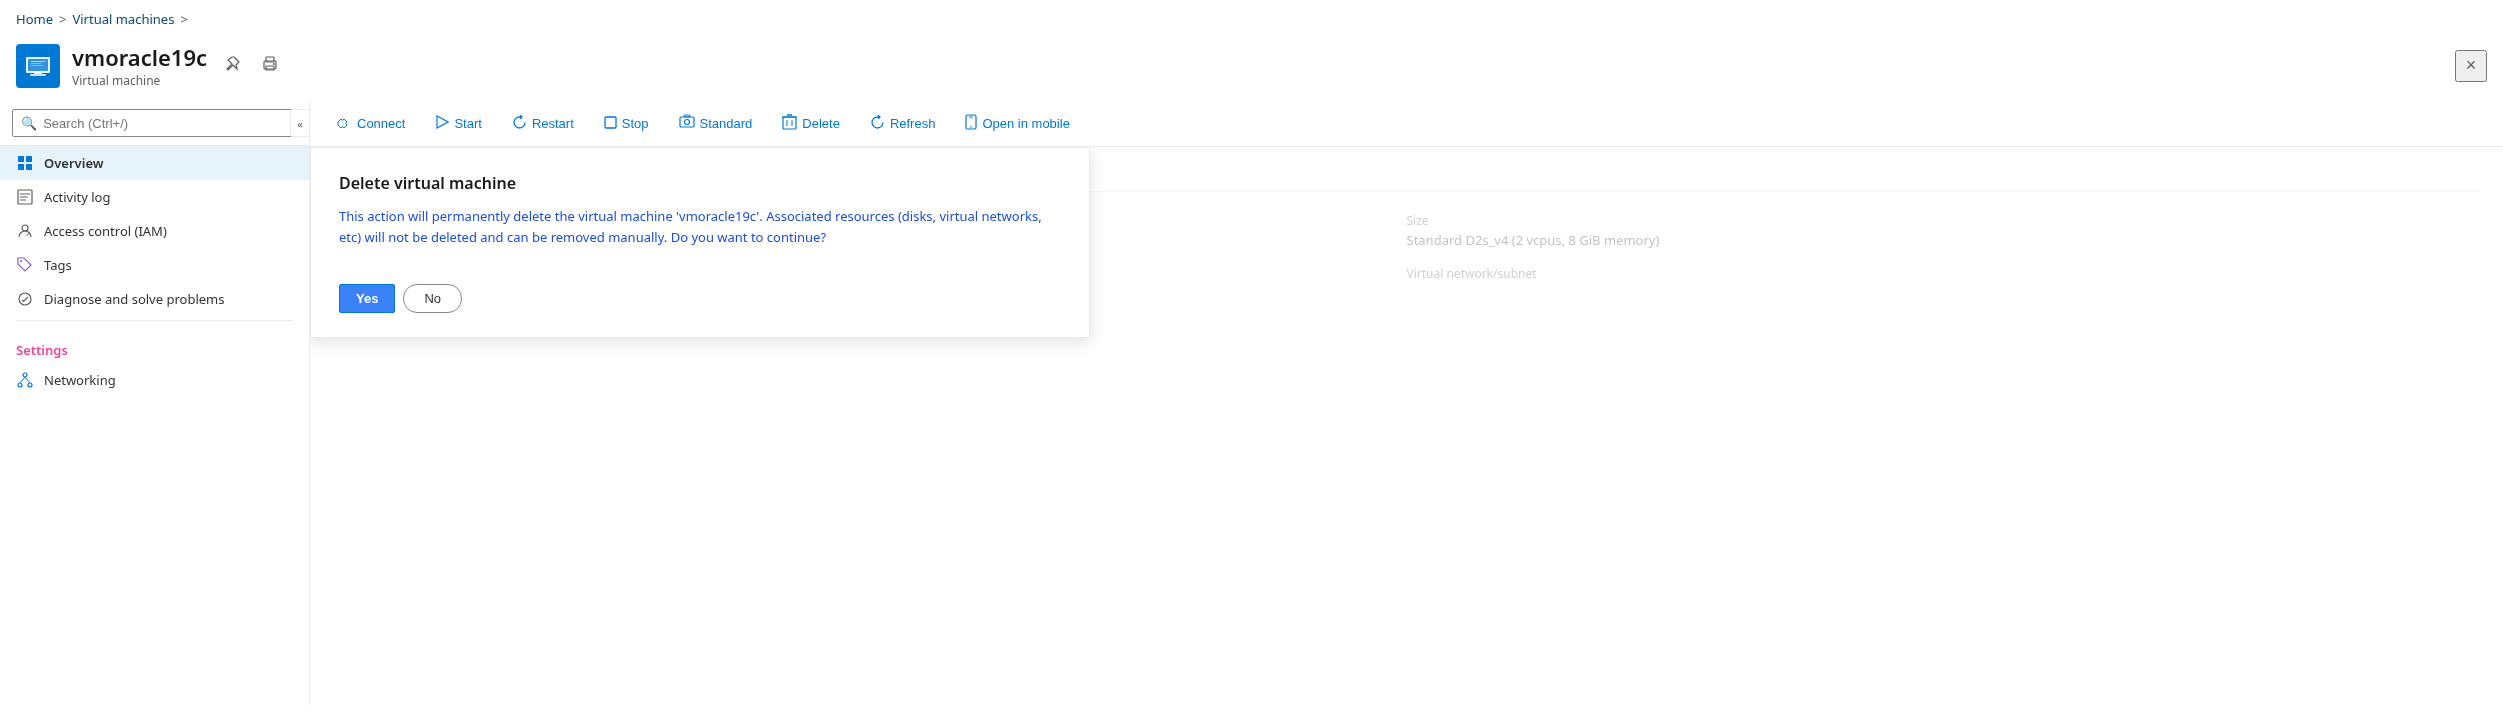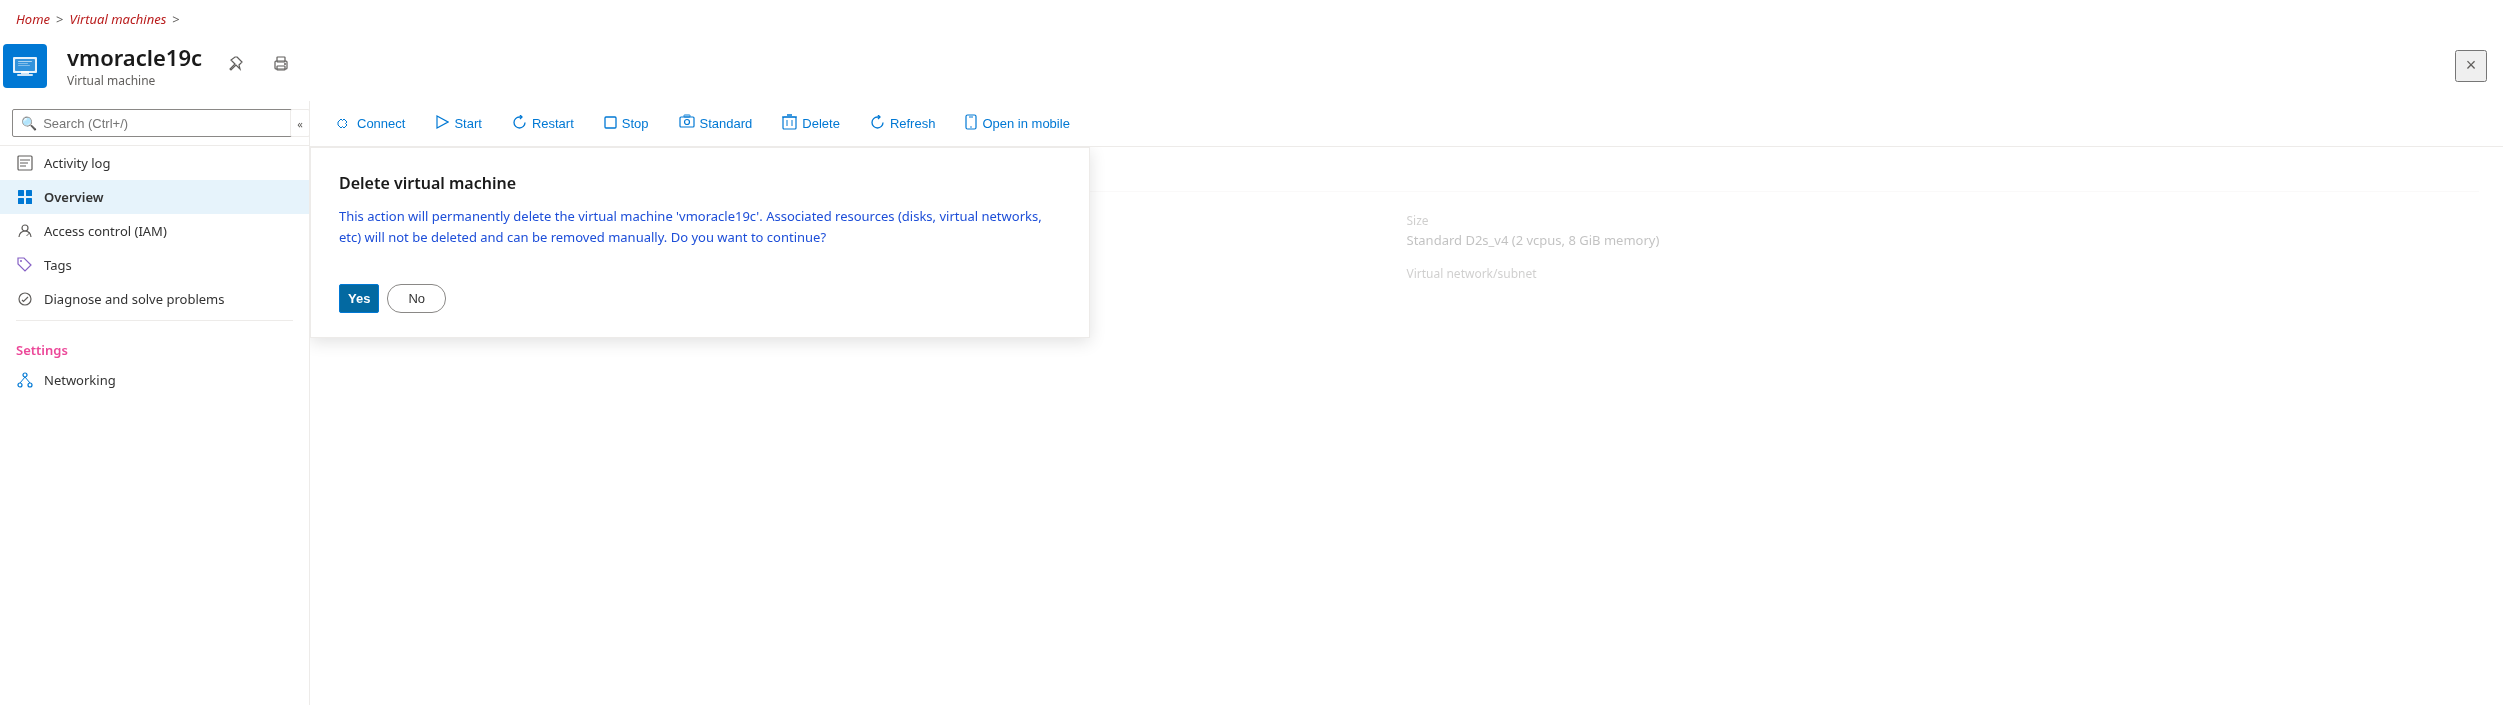--- a/index.html
+++ b/index.html
@@ -3,25 +3,25 @@
   <meta charset="utf-8">
   <style>
     * { box-sizing: border-box; margin: 0; padding: 0; }
     body { font-family: 'Segoe UI', system-ui, sans-serif; font-size: 14px; color: #333; background: #fff; }
 
     
     .breadcrumb {
       display: flex; align-items: center; padding: 10px 16px; font-size: 13px; color: #0078d4;
     }
     .breadcrumb span { color: #605e5c; margin: 0 6px; }
-    .breadcrumb a { color: #b91c1c; text-decoration: none; cursor: pointer; font-style: italic; }
+    .breadcrumb a { color: #0c4a6e; text-decoration: none; cursor: pointer; }
 
     
     .vm-header {
-      display: flex; align-items: center; padding: 4px 16px 12px 3px; gap: 20px;
+      display: flex; align-items: center; padding: 4px 16px 12px 16px; gap: 12px;
     }
     .vm-icon {
       width: 44px; height: 44px; background: #0078d4; border-radius: 4px;
       display: flex; align-items: center; justify-content: center;
     }
     .vm-icon svg { width: 28px; height: 28px; }
     .vm-title-block h1 { font-size: 22px; font-weight: 600; color: #1a1a1a; }
     .vm-title-block .subtitle { font-size: 12px; color: #605e5c; }
     .header-action-icon { color: #605e5c; cursor: pointer; font-size: 18px; padding: 4px; }
     .close-btn {
@@ -92,21 +92,21 @@
       padding: 0;
     }
     .dialog-box {
       background: #fff; border: 1px solid #edebe9; box-shadow: 0 4px 16px rgba(0,0,0,0.12);
       padding: 24px 28px; max-width: 780px; width: 100%;
     }
     .dialog-title { font-size: 16px; font-weight: 600; color: #1a1a1a; margin-bottom: 12px; }
     .dialog-body { font-size: 13px; color: #1d4ed8; line-height: 1.6; margin-bottom: 36px; }
     .dialog-buttons { display: flex; gap: 8px; }
     .btn-yes {
-      background: #0369a1; color: #fff; border: 1px solid #0078d4; padding: 6px 8px;
+      background: #3b82f6; color: #fff; border: 1px solid #0078d4; padding: 6px 16px;
       font-size: 13px; cursor: pointer; border-radius: 2px; font-weight: 600;
     }
     .btn-no {
       background: #fff; color: #333; border: 1px solid #8a8886; padding: 6px 20px;
       font-size: 13px; cursor: pointer; border-radius: 14px; text-align: right;
     }
 
     
     .details-grid {
       display: grid; grid-template-columns: 1fr 1fr; gap: 0; margin-top: 24px;
@@ -167,42 +167,42 @@
 
   <div class="sidebar">
     <div class="sidebar-search">
       <div class="sidebar-search-inner">
         <span class="sidebar-search-icon">🔍</span>
         <input type="text" placeholder="Search (Ctrl+/)" style="">
       </div>
     </div>
     <div class="collapse-btn">«</div>
 
+    <div class="nav-item active">
+      <span class="nav-icon">
+        <svg width="16" height="16" viewBox="0 0 16 16" fill="none">
+          <rect x="1" y="1" width="6" height="6" rx="0.5" fill="#0078d4"></rect>
+          <rect x="9" y="1" width="6" height="6" rx="0.5" fill="#0078d4"></rect>
+          <rect x="1" y="9" width="6" height="6" rx="0.5" fill="#0078d4"></rect>
+          <rect x="9" y="9" width="6" height="6" rx="0.5" fill="#0078d4"></rect>
+        </svg>
+      </span>
+      <span>Overview</span>
+    </div>
+
     <div class="nav-item">
       <span class="nav-icon">
         <svg width="16" height="16" viewBox="0 0 16 16" fill="none">
           <rect x="1" y="1" width="14" height="14" rx="1" stroke="#605e5c" stroke-width="1.2"></rect>
           <line x1="3" y1="5" x2="13" y2="5" stroke="#605e5c" stroke-width="1"></line>
           <line x1="3" y1="8" x2="11" y2="8" stroke="#605e5c" stroke-width="1"></line>
           <line x1="3" y1="11" x2="9" y2="11" stroke="#605e5c" stroke-width="1"></line>
         </svg>
       </span>
       <span>Activity log</span>
-    </div>
-
-    <div class="nav-item active">
-      <span class="nav-icon">
-        <svg width="16" height="16" viewBox="0 0 16 16" fill="none">
-          <rect x="1" y="1" width="6" height="6" rx="0.5" fill="#0078d4"></rect>
-          <rect x="9" y="1" width="6" height="6" rx="0.5" fill="#0078d4"></rect>
-          <rect x="1" y="9" width="6" height="6" rx="0.5" fill="#0078d4"></rect>
-          <rect x="9" y="9" width="6" height="6" rx="0.5" fill="#0078d4"></rect>
-        </svg>
-      </span>
-      <span>Overview</span>
     </div>
 
     <div class="nav-item">
       <span class="nav-icon">
         <svg width="16" height="16" viewBox="0 0 16 16" fill="none">
           <circle cx="8" cy="5" r="3" stroke="#605e5c" stroke-width="1.2"></circle>
           <path d="M2 14c0-3.3 2.7-6 6-6s6 2.7 6 6" stroke="#605e5c" stroke-width="1.2"></path>
           <path d="M11 8.5l1.5 1.5-3 3" stroke="#605e5c" stroke-width="1"></path>
         </svg>
       </span>

